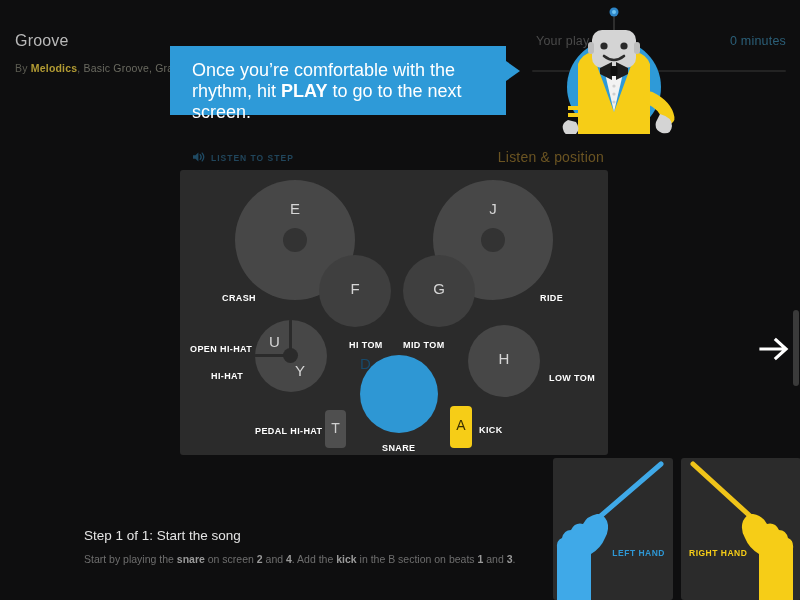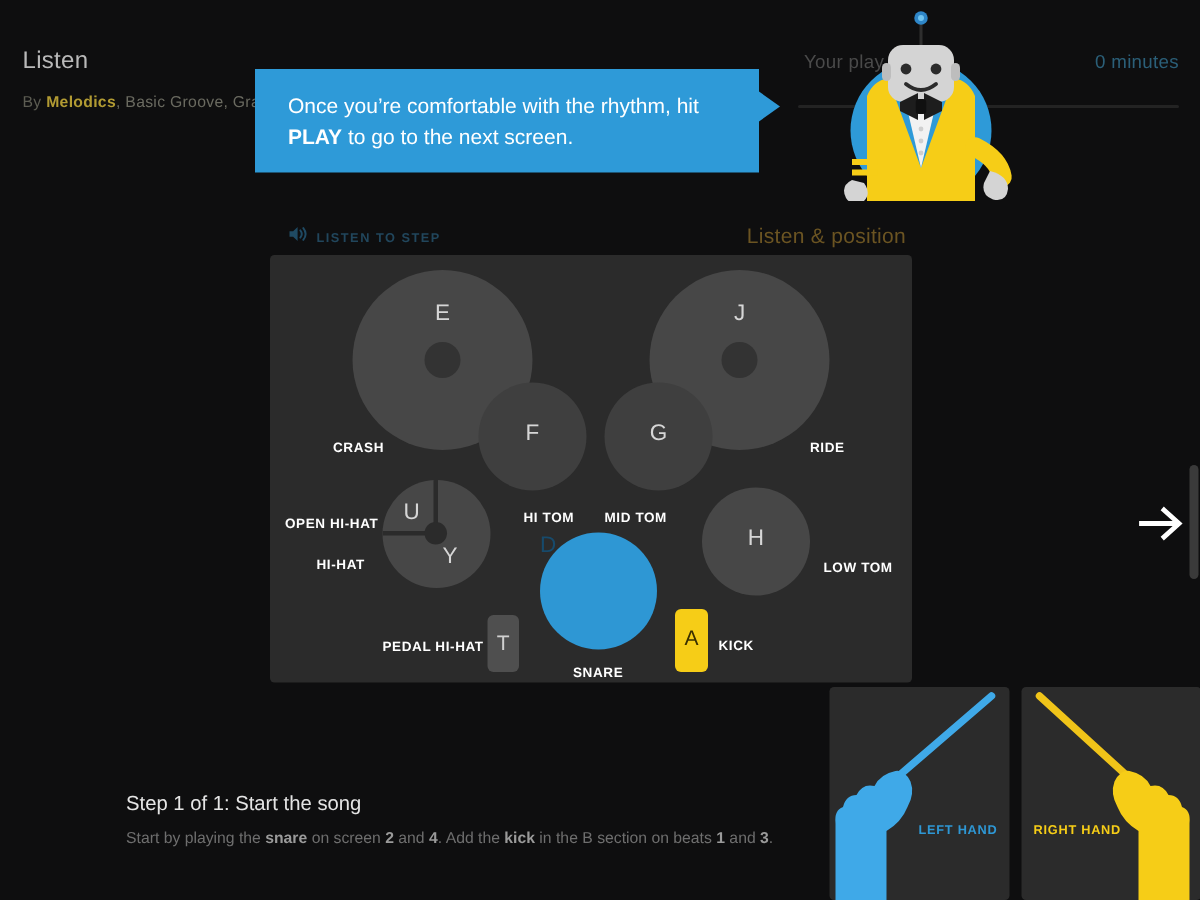--- a/index.html
+++ b/index.html
@@ -39,21 +39,21 @@
   }
   #play-progress-fill { height:100%; width:0%; background:#2e97d4; border-radius:1px; }
 
   
   #tooltip {
     position:absolute; left:170px; top:46px; width:336px; height:69px;
     background:#2e9ad8;
   }
   #tooltip-text {
     position:absolute; left:22px; top:14px; width:300px;
-    font-size:14px; line-height:21px; color:#ffffff;
+    font-size:18px; line-height:21px; color:#ffffff;
   }
   #tooltip-text b { font-weight:bold; }
   #tooltip-tail {
     position:absolute; left:506px; top:61px;
     width:0; height:0;
     border-top:10px solid transparent;
     border-bottom:10px solid transparent;
     border-left:14px solid #2e9ad8;
   }
 
@@ -161,21 +161,21 @@
   #step-title .idx { color:#e5e5e5;margin-top:24px; }
   #step-title .name { color:#e4e4e4; }
   #step-desc { position:absolute; left:84px; top:553px; font-size:10.5px; color:#6e6e6e; }
   #step-desc b { color:#9a9a9a; font-weight:bold; }
 </style>
 </head>
 <body>
 
 <div id="header">
 
-  <div id="song-title">Listen</div>
+  <div id="song-title">Groove</div>
 
   <div id="song-byline">
     <span>By</span>
     <span class="brand">Melodics</span><span class="meta">, Basic Groove, Grade 1</span>
   </div>
 
   <div id="play-today-label">Your play today:</div>
   <div id="play-today-value">0 minutes</div>
   <div id="play-progress">
     <div id="play-progress-fill" style="width: 0%;"></div>

